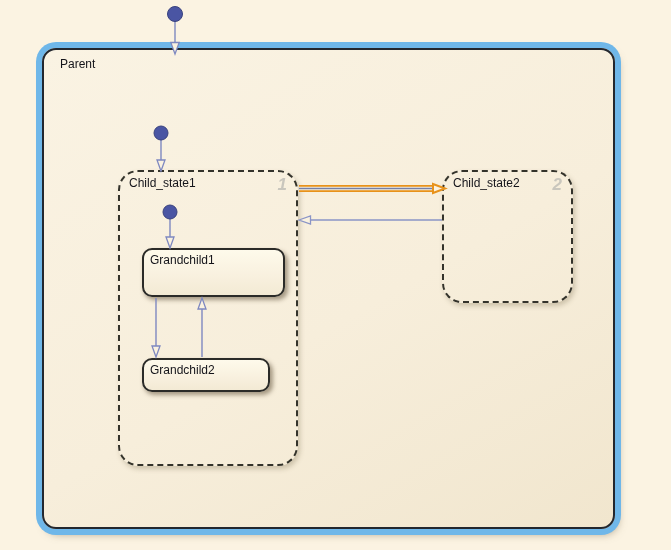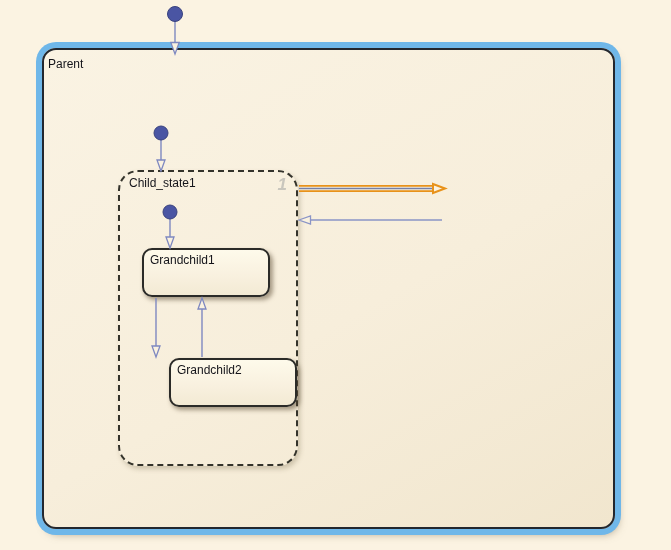--- a/index.html
+++ b/index.html
@@ -23,21 +23,21 @@
     color:#14141A;
     white-space:nowrap;
   }
   .parent{
     left:42px;top:48px;width:573px;height:481px;
     border:2px solid #23272E;
     border-radius:14px;
     background:linear-gradient(150deg,#FAF3E3 0%,#F7EEDB 55%,#F1E6CE 100%);
     box-shadow:0 0 0 6px #6FB7E9, 3px 5px 9px rgba(110,95,70,0.55);
   }
-  .parent .state-label{margin:7px 0 0 4px;}
+  .parent .state-label{margin:7px 0 0 16px;}
   .dashed-state{
     border:2px dashed #34332B;
     border-radius:20px;
     background:transparent;
     box-shadow:2px 3px 5px rgba(100,85,55,0.28);
   }
   .child1{left:118px;top:170px;width:180px;height:296px;}
   .child2{left:442px;top:170px;width:131px;height:133px;}
   .dashed-state .state-label{margin:4px 0 2px 9px;}
   .state-number{
@@ -47,22 +47,22 @@
     font-style:italic;
     font-weight:bold;
     color:#C9C6BD;
   }
   .solid-state{
     border:2px solid #2B2B28;
     border-radius:10px;
     background:linear-gradient(180deg,#FEFAEB 0%,#F8F0DE 60%,#F3EAD4 100%);
     box-shadow:2.5px 3px 4px rgba(85,70,45,0.5);
   }
-  .gc1{left:142px;top:248px;width:128px;height:49px;}
-  .gc2{left:142px;top:358px;width:128px;height:49px;margin-left:27px;}
+  .gc1{left:142px;top:248px;width:143px;height:49px;}
+  .gc2{left:142px;top:358px;width:128px;height:34px;}
   .solid-state .state-label{margin:3px 0 0 6px;}
   svg.overlay{
     position:absolute;left:0;top:0;
     width:671px;height:550px;
     pointer-events:none;
     z-index:10;
   }
 </style>
 </head>
 <body>
@@ -71,20 +71,24 @@
 
   <div class="state parent">
     <span class="state-label">Parent</span>
   </div>
 
   <div class="state dashed-state child1">
     <span class="state-label">Child_state1</span>
     <span class="state-number">1</span>
   </div>
 
+  <div class="state dashed-state child2">
+    <span class="state-label">Child_state2</span>
+    <span class="state-number">2</span>
+  </div>
 
   <div class="state solid-state gc1">
     <span class="state-label">Grandchild1</span>
   </div>
 
   <div class="state solid-state gc2">
     <span class="state-label">Grandchild2</span>
   </div>
 
   <svg class="overlay" viewBox="0 0 671 550" xmlns="http://www.w3.org/2000/svg">

